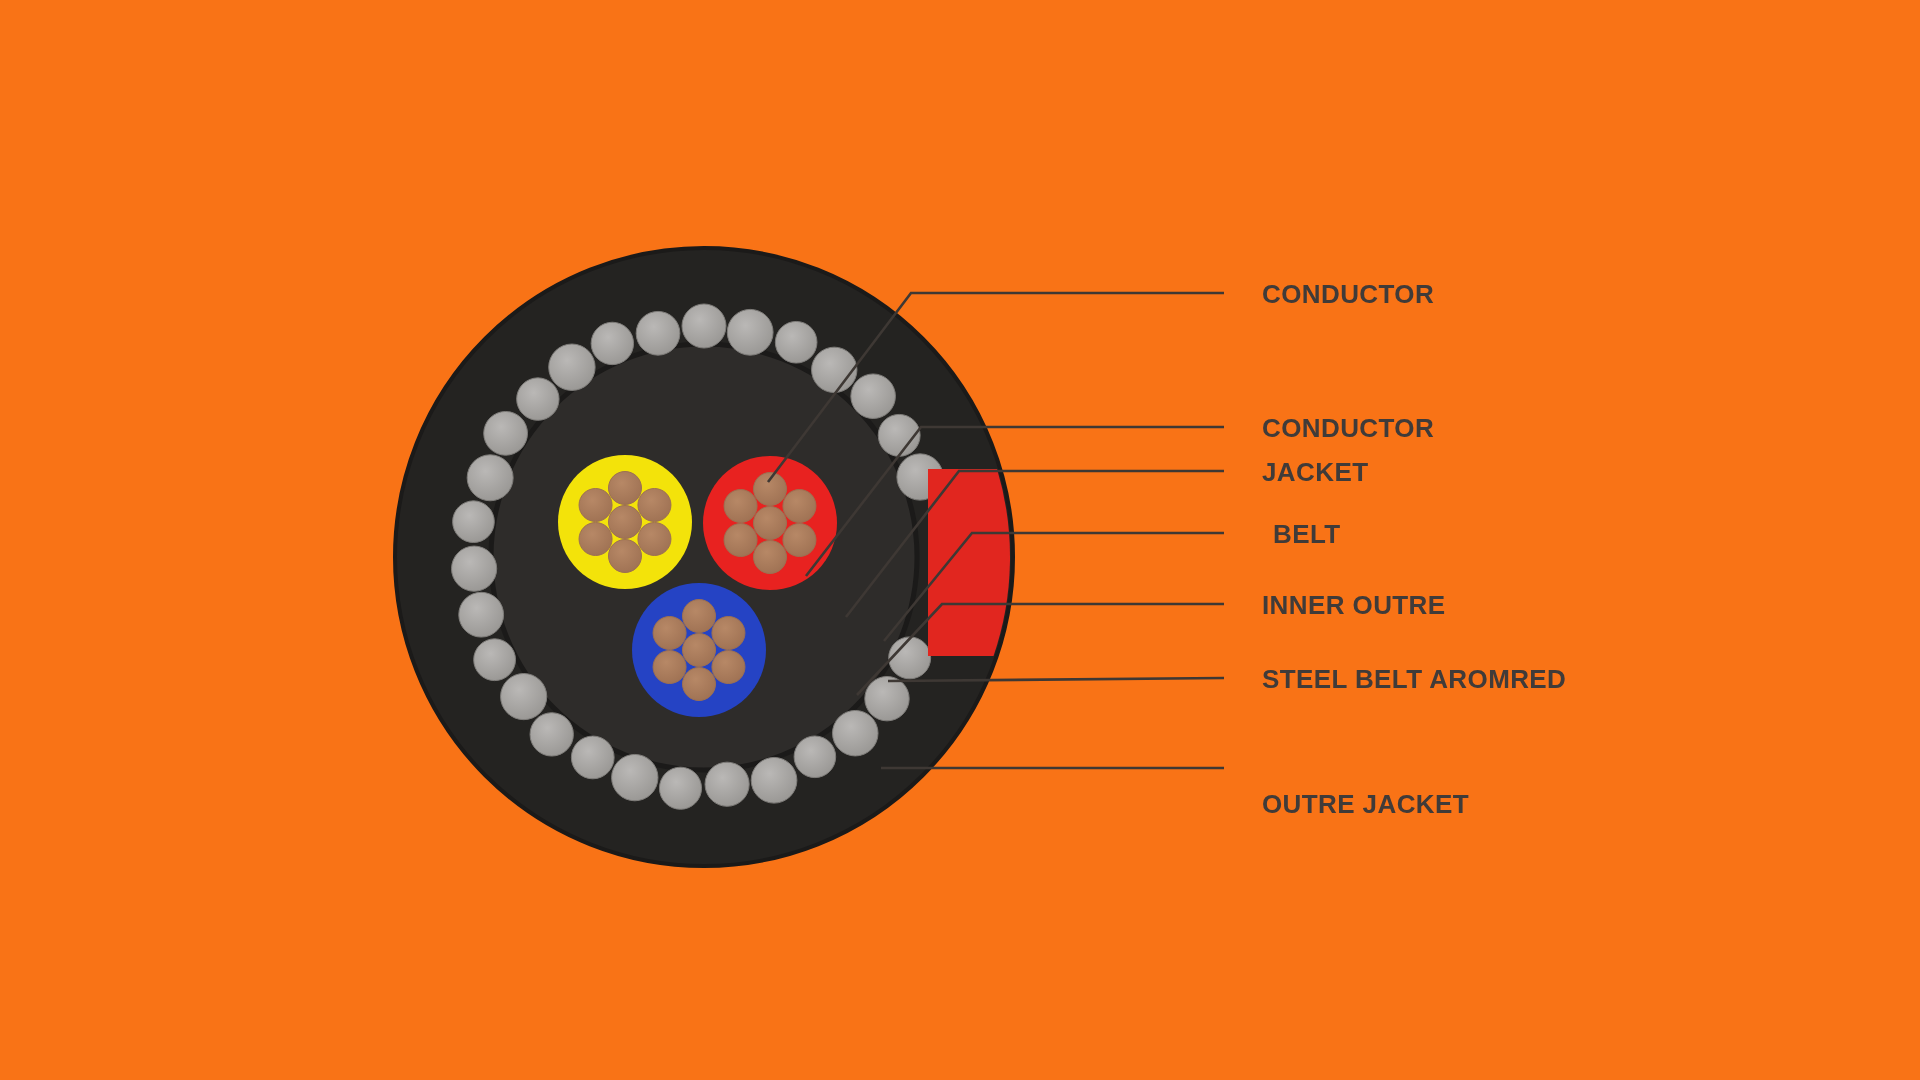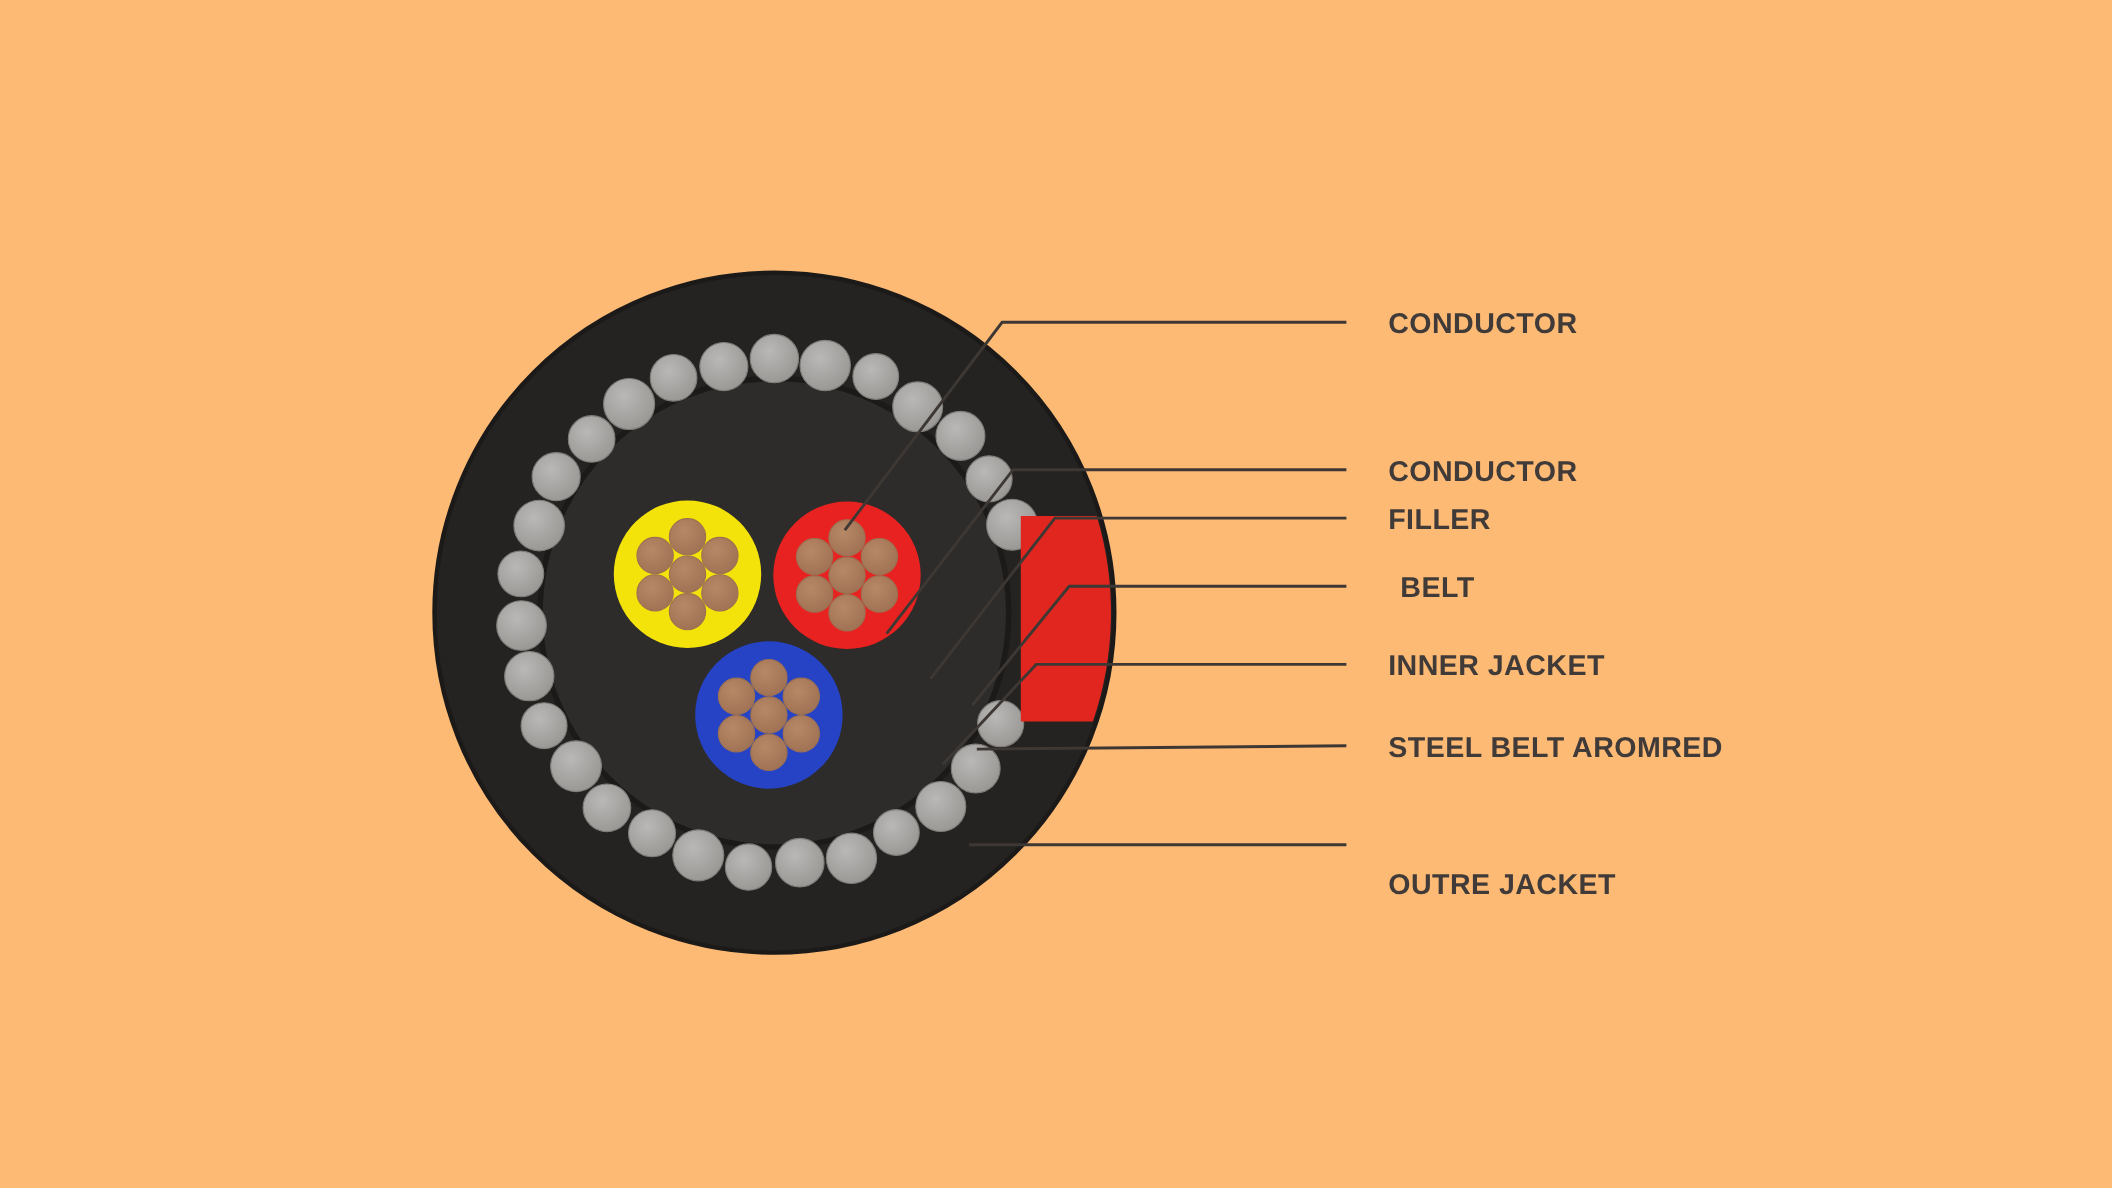--- a/index.html
+++ b/index.html
@@ -1,16 +1,16 @@
 <!DOCTYPE html>
 <html><head>
 <meta charset="utf-8">
 <style>
   html,body{margin:0;padding:0;background:#ffffff;}
-  .stage{position:relative;width:1920px;height:1080px;background:#fdba74;overflow:hidden;
+  .stage{position:relative;width:1920px;height:1080px;background:#f97316;overflow:hidden;
          font-family:"Liberation Sans", sans-serif;}
   #diagram-svg{position:absolute;left:0;top:0;}
   .cable-label{position:absolute;height:36px;display:flex;align-items:center;
                font-size:26px;font-weight:700;letter-spacing:0.4px;white-space:nowrap;}
 </style>
 </head>
 <body>
 
 <div class="stage">
   <svg id="diagram-svg" width="1920" height="1080" viewBox="0 0 1920 1080">
@@ -93,19 +93,19 @@
         <polyline points="846,617 959,471 1224,471" fill="none" stroke="#3e3834" stroke-width="2.6"></polyline>
         <polyline points="884,641 972,533 1224,533" fill="none" stroke="#3e3834" stroke-width="2.6"></polyline>
         <polyline points="857,695 942,604 1224,604" fill="none" stroke="#3e3834" stroke-width="2.6"></polyline>
         <polyline points="888,681 1224,678" fill="none" stroke="#3e3834" stroke-width="2.6"></polyline>
         <polyline points="881,768 1224,768" fill="none" stroke="#3e3834" stroke-width="2.6"></polyline>
       </g>
     </svg>
   <div id="labels">
       <div class="cable-label" style="left: 1262px; top: 276px; color: rgb(64, 59, 57);">CONDUCTOR</div>
       <div class="cable-label" style="left: 1262px; top: 410px; color: rgb(64, 59, 57);">CONDUCTOR</div>
-      <div class="cable-label" style="left: 1262px; top: 454px; color: rgb(64, 59, 57);">FILLER</div>
+      <div class="cable-label" style="left: 1262px; top: 454px; color: rgb(64, 59, 57);">JACKET</div>
       <div class="cable-label" style="left: 1262px; top: 516px; color: rgb(64, 59, 57); margin-left: 11px;">BELT</div>
-      <div class="cable-label" style="left: 1262px; top: 587px; color: rgb(64, 59, 57);">INNER JACKET</div>
+      <div class="cable-label" style="left: 1262px; top: 587px; color: rgb(64, 59, 57);">INNER OUTRE</div>
       <div class="cable-label" style="left: 1262px; top: 661px; color: rgb(64, 59, 57);">STEEL BELT AROMRED</div>
       <div class="cable-label" style="left: 1262px; top: 786px; color: rgb(64, 59, 57);">OUTRE JACKET</div>
     </div>
 </div>
 
 </body></html>

